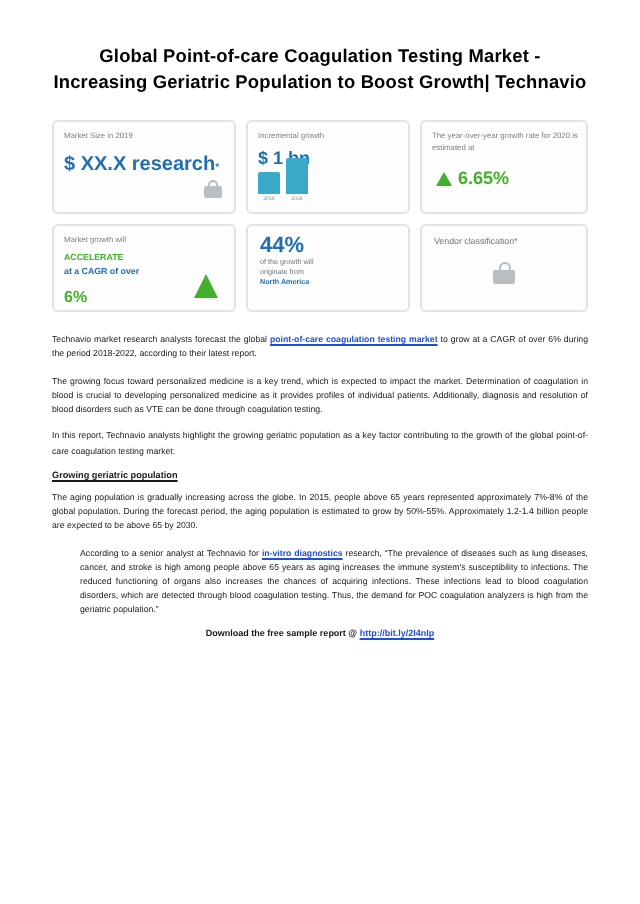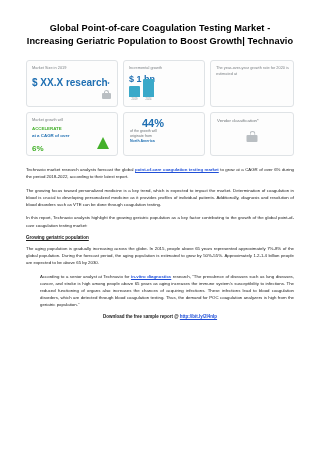--- a/index.html
+++ b/index.html
@@ -117,21 +117,20 @@
   .arrowup {
     position: absolute; right: 8px; bottom: 6px;
     width: 0; height: 0;
     border-left: 6px solid transparent;
     border-right: 6px solid transparent;
     border-bottom: 12px solid #43b02a;
   }
   .pct44 {
     font-size: 11px; font-weight: bold; color: #1f6fb2;
     padding: 4px 0 0 6px;
-    margin-left: 12px;
   }
   .p44txt {
     font-size: 3.6px; color: #6e7478; padding-left: 6px; line-height: 5px;
   }
   .p44txt b { color: #1f6fb2; }
   .vendor {
     font-size: 4.4px; color: #6e7478;
     padding: 5px 0 0 6px;
   }
   .vlock {
@@ -213,20 +212,24 @@
           </div>
           <div class="barwrap">
             <div class="b" style="height:18px"></div>
             <div class="lbl">2024</div>
           </div>
         </div>
       </div>
 
       <div class="card c3">
         <div class="cap">The year-over-year growth rate for 2020 is estimated at</div>
+        <div class="cagr">
+          <span class="triangle"></span>
+          <span>6.65%</span>
+        </div>
       </div>
     </div>
 
     <div class="row r2">
       <div class="card d1">
         <div class="cap">Market growth will</div>
         <div class="accel">
           <span class="g">ACCELERATE</span><br>
           <span>at a CAGR of over</span>
         </div>

